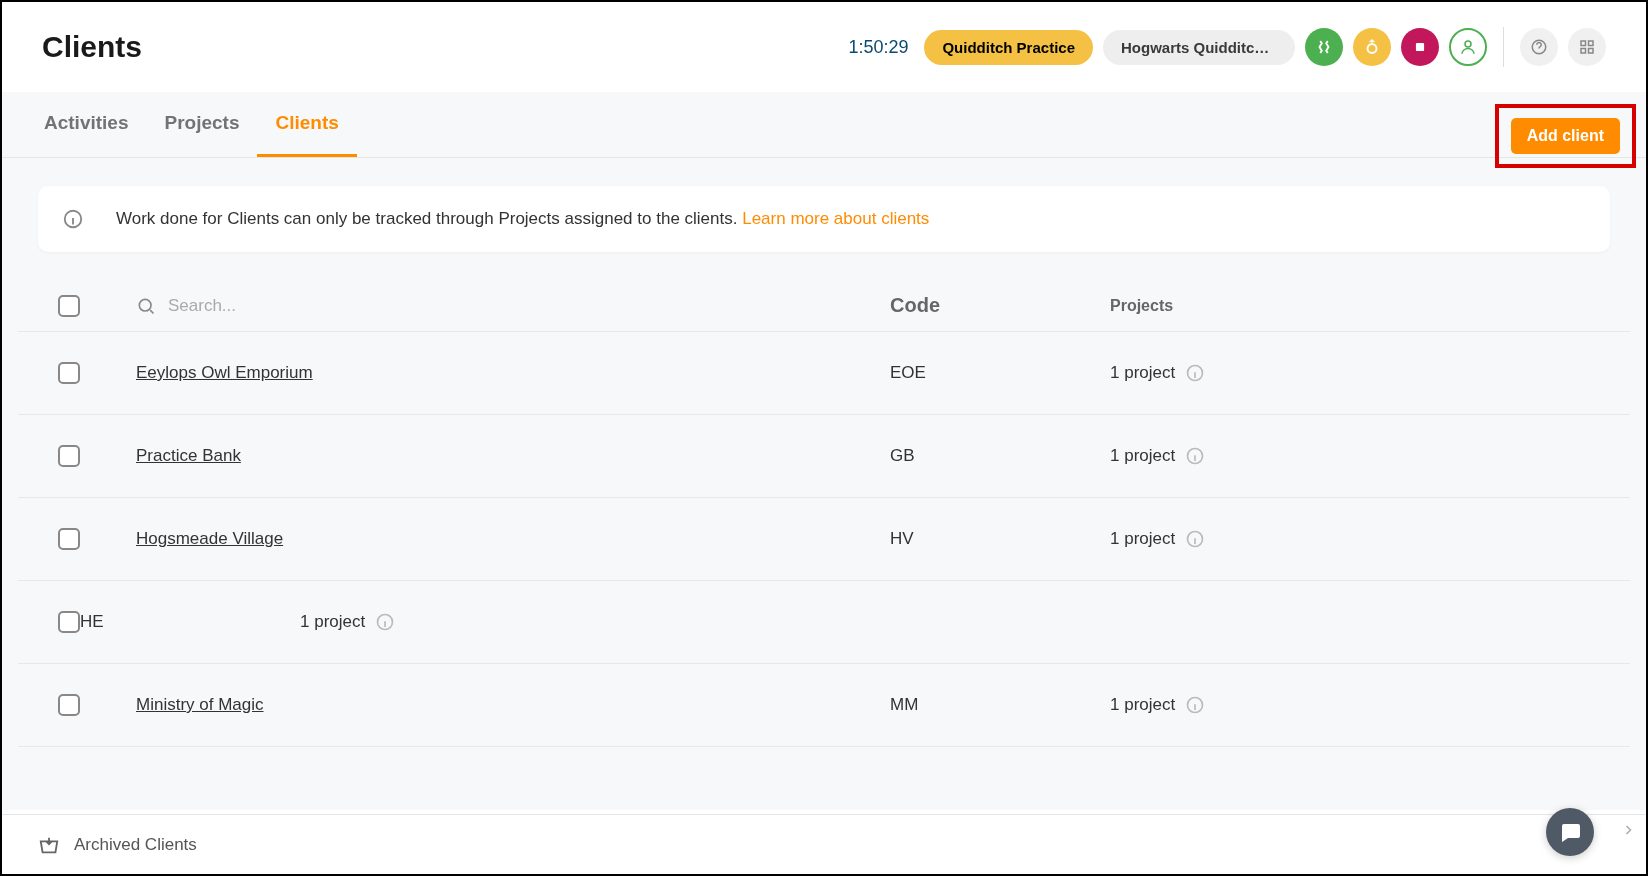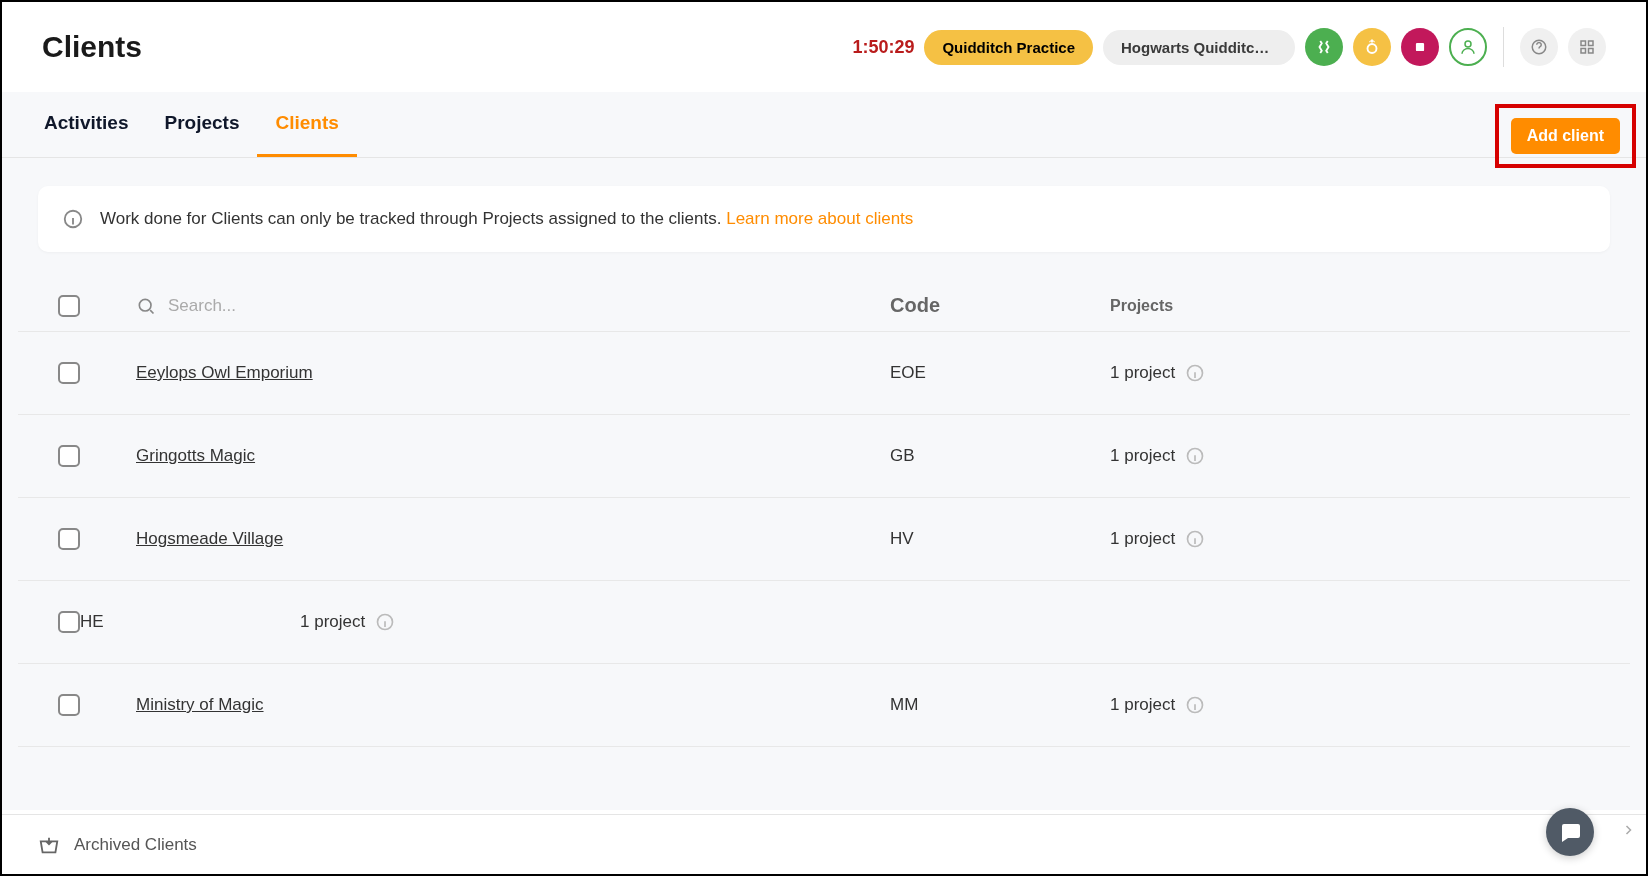--- a/index.html
+++ b/index.html
@@ -1,40 +1,40 @@
 <!DOCTYPE html>
 <html><head>
   <meta charset="utf-8">
   <style>
     * { margin: 0; padding: 0; box-sizing: border-box; }
     body { font-family: -apple-system, BlinkMacSystemFont, 'Segoe UI', sans-serif; background: #fff; color: #333; border: 2px solid #000; width: 1648px; height: 876px; overflow: hidden; }
     
     .header { display: flex; align-items: center; padding: 25px 40px; background: #fff; }
     .page-title { font-size: 30px; font-weight: 700; color: #1a1a1a; }
     .header-right { margin-left: auto; display: flex; align-items: center; gap: 10px; }
-    .timer { font-size: 18px; font-weight: 700; color: #b91c1c; }
+    .timer { font-size: 18px; font-weight: 400; color: #0c4a6e; margin-right: 6px; }
     .badge { padding: 9px 18px; border-radius: 20px; font-size: 15px; font-weight: 600; }
     .badge-yellow { background: #f5c144; color: #000000; }
     .badge-gray { background: #eeeeee; color: #3a3a3a; max-width: 192px; overflow: hidden; text-overflow: ellipsis; white-space: nowrap; }
     .icon-btn { width: 38px; height: 38px; border-radius: 50%; display: flex; align-items: center; justify-content: center; cursor: pointer; }
     .icon-green { background: #4caf50; color: #fff; }
     .icon-yellow { background: #f5c144; color: #fff; }
     .icon-red { background: #c2185b; color: #fff; }
     .icon-outline-green { border: 2px solid #4caf50; color: #4caf50; background: #fff; }
     .icon-light { background: #f0f0f0; color: #888; }
     .divider-v { width: 1px; height: 40px; background: #ddd; margin: 0 6px; }
     
     .content-area { background: #f7f8fa; padding: 0; height: calc(100% - 94px - 60px); overflow: hidden; position: relative; }
     .tabs-row { display: flex; align-items: center; padding: 0 24px; border-bottom: 1px solid #e5e5e5; position: relative; }
-    .tab { padding: 20px 18px; font-size: 19px; font-weight: 600; color: #0f172a; cursor: pointer; border-bottom: 3px solid transparent; }
+    .tab { padding: 20px 18px; font-size: 19px; font-weight: 600; color: #737373; cursor: pointer; border-bottom: 3px solid transparent; }
     .tab.active { color: #ff8c00; border-bottom-color: #ff8c00; }
     .add-btn-wrap { position: absolute; right: 10px; top: 12px; border: 4px solid #d60000; padding: 10px 12px; }
     .add-btn { background: #ff8c00; color: #fff; border: none; padding: 9px 16px; font-size: 16px; font-weight: 600; border-radius: 5px; cursor: pointer; }
     
-    .info-banner { margin: 28px 36px; background: #fff; border-radius: 10px; padding: 22px 24px; display: flex; align-items: center; gap: 16px; box-shadow: 0 1px 3px rgba(0,0,0,0.04); }
+    .info-banner { margin: 28px 36px; background: #fff; border-radius: 10px; padding: 22px 24px; display: flex; align-items: center; gap: 32px; box-shadow: 0 1px 3px rgba(0,0,0,0.04); }
     .info-text { font-size: 17px; color: #333; }
     .info-link { color: #ff8c00; text-decoration: none; }
     
     .table-area { margin: 0 16px; }
     .table-header { display: flex; align-items: center; padding: 14px 40px; border-bottom: 1px solid #e8e8e8; }
     .checkbox { width: 22px; height: 22px; border: 2px solid #888; border-radius: 5px; cursor: pointer; background: #fff; }
     .search-wrap { display: flex; align-items: center; gap: 12px; margin-left: 56px; flex: 1; }
     .search-input { border: none; background: transparent; font-size: 17px; color: #333; outline: none; width: 300px; }
     .search-input::placeholder { color: #aaa; }
     .col-code { width: 220px; font-size: 20px; font-weight: 600; color: #666; }
@@ -151,21 +151,21 @@
       <span>
         <svg width="20" height="20" viewBox="0 0 24 24" fill="none" stroke="#bbb" stroke-width="2">
                 <circle cx="12" cy="12" r="9"></circle>
                 <path d="M12 8h.01M11 12h1v5h1"></path>
               </svg>
       </span>
     </div>
   </div>
         <div class="table-row">
     <div class="checkbox"></div>
-    <div class="row-name">Gringotts Magic</div>
+    <div class="row-name">Practice Bank</div>
     <div class="row-code">GB</div>
     <div class="row-projects">
       <span>1 project</span>
       <span>
         <svg width="20" height="20" viewBox="0 0 24 24" fill="none" stroke="#bbb" stroke-width="2">
                 <circle cx="12" cy="12" r="9"></circle>
                 <path d="M12 8h.01M11 12h1v5h1"></path>
               </svg>
       </span>
     </div>

